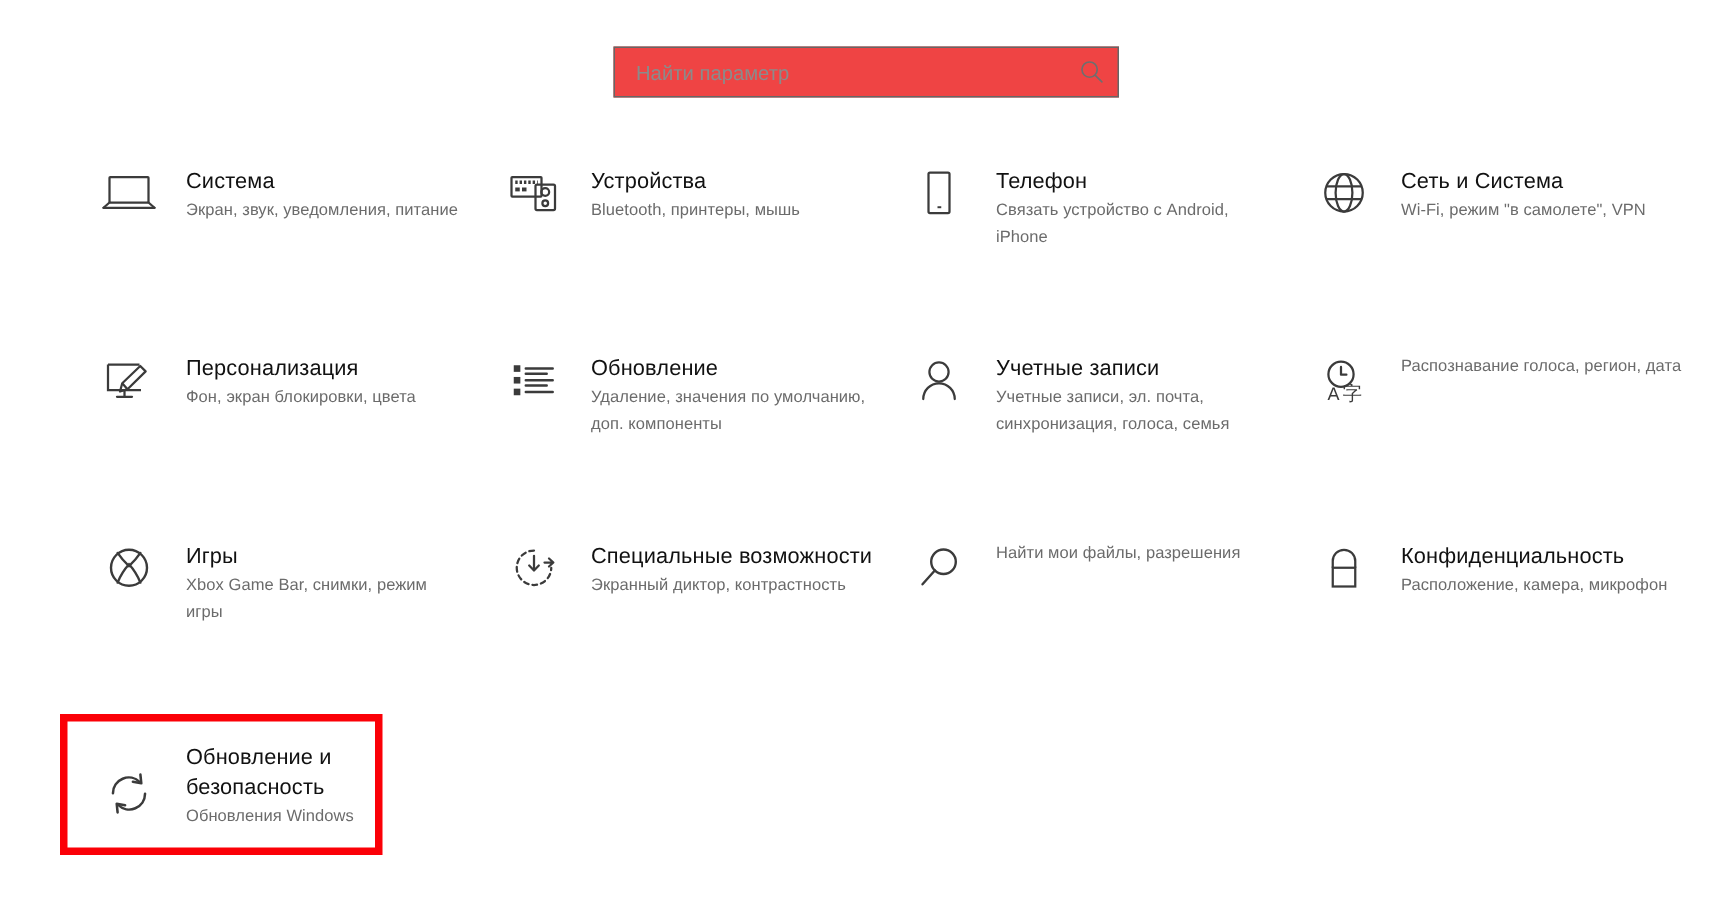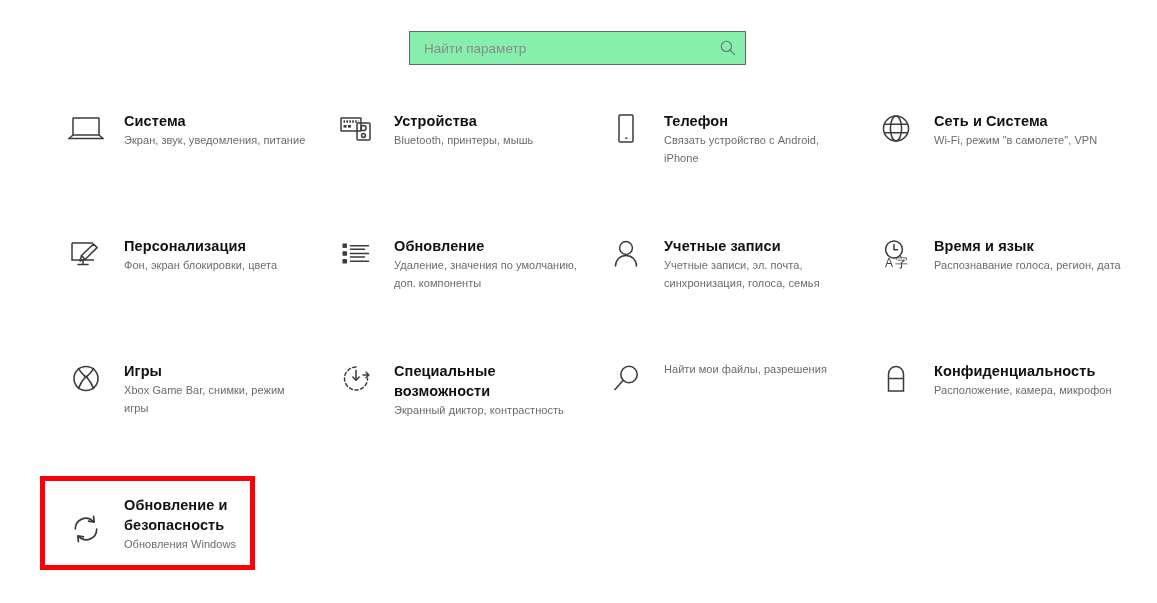--- a/index.html
+++ b/index.html
@@ -22,21 +22,21 @@
     position: absolute;
     left: 409px;
     top: 31px;
     width: 337px;
     height: 34px;
   }
   .search-box {
     width: 100%;
     height: 100%;
     border: 1px solid #666666;
-    background: #86efac;
+    background: #ef4444;
     display: flex;
     align-items: center;
     padding: 0 8px 0 14px;
   }
   .search-box input {
     flex: 1 1 auto;
     border: none;
     outline: none;
     background: transparent;
     font-family: "Liberation Sans", sans-serif;
@@ -92,21 +92,20 @@
     flex: 1 1 auto;
     min-width: 0;
     padding-top: 1px;
   }
   .tile .t-title {
     font-size: 14.5px;
     line-height: 20px;
     color: #111111;
     letter-spacing: 0.1px;
     margin-bottom: 1px;
-    font-weight: bold;
   }
   .tile .t-sub {
     font-size: 11px;
     line-height: 17.5px;
     color: #6b6b6b;
     letter-spacing: 0.05px;
   }
 
   
   .c0 { left: 62px; }
@@ -268,21 +267,20 @@
     <div class="tile c3">
       <span class="ico">
         <svg viewBox="0 0 40 34" width="40" height="34" fill="none" stroke="currentColor" stroke-width="1.5">
           <circle cx="18" cy="12.5" r="8.4"></circle>
           <path d="M18 7.6 v5.2 h3.6" stroke-linecap="round" stroke-linejoin="round"></path>
           <text x="9" y="29.5" font-family="'Liberation Sans',sans-serif" font-size="12" fill="currentColor" stroke="none">A</text>
           <text x="19" y="29.5" font-family="'DejaVu Sans',sans-serif" font-size="13" fill="currentColor" stroke="none">字</text>
         </svg>
       </span>
       <span class="txt">
-        <div class="t-title">Время и язык</div>
         <div class="t-sub">Распознавание голоса, регион, дата</div>
       </span>
     </div>
   </div>
 
   <div class="row">
 
     <div class="tile c0">
       <span class="ico">
         <svg viewBox="0 0 40 34" width="40" height="34" fill="none" stroke="currentColor" stroke-width="1.6">

